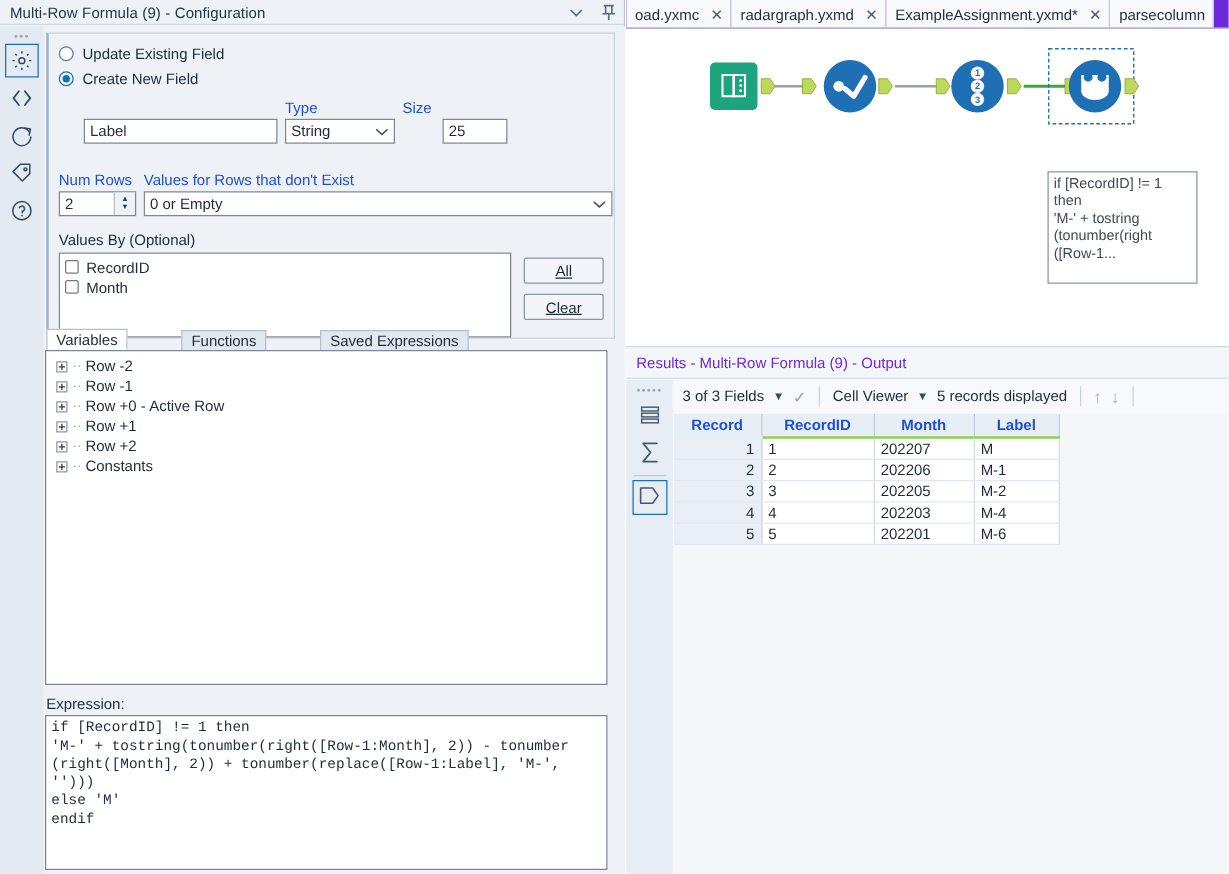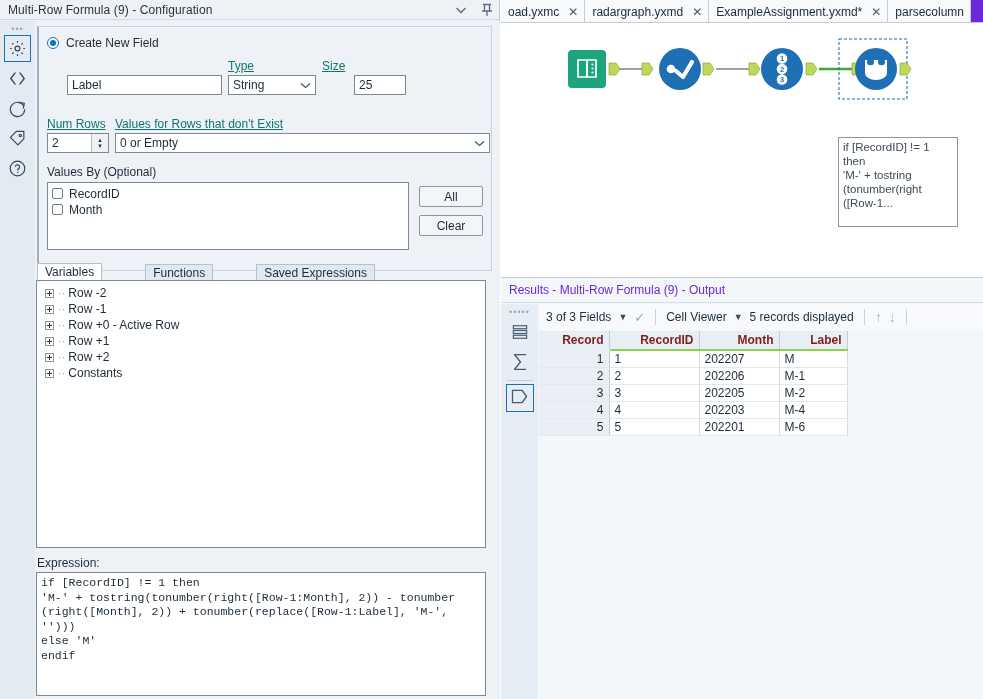--- a/index.html
+++ b/index.html
@@ -84,21 +84,21 @@
   }
   .radio.checked { border-color: #0b6fc4; }
   .radio.checked::after {
     content: ''; position: absolute; left: 2px; top: 2px;
     width: 6px; height: 6px; border-radius: 50%; background: #0b6fc4;
   }
   .radio-label { font-size: 12px; cursor: pointer; }
 
   .field-row { display: flex; align-items: flex-end; margin-top: 6px; padding-left: 20px; gap: 6px; }
   .fieldgrp { display: flex; flex-direction: column; }
-  .fieldgrp .cap { font-size: 12px; margin-bottom: 2px; color: #0f766e; text-decoration: underline; }
+  .fieldgrp .cap { font-size: 12px; margin-bottom: 2px; color: #1d4ed8; }
   .txtbox {
     height: 20px; background: #ffffff;
     border: 1px solid #7d8796;
     font-family: "Liberation Sans", sans-serif;
     font-size: 12px; color: #1d2b3a;
     padding: 0 4px; line-height: 18px;
   }
   .selbox {
     height: 20px; background: #ffffff; border: 1px solid #7d8796;
     font-size: 12px; padding: 0 4px; line-height: 18px;
@@ -127,21 +127,21 @@
   .chk {
     width: 11px; height: 11px; border: 1px solid #6d7b8c; background: #fff;
     border-radius: 2px; margin-right: 6px; flex: none; cursor: pointer;
   }
   .chk-label { font-size: 12px; }
   .btn-col { display: flex; flex-direction: column; gap: 8px; padding-top: 4px; }
   .btn {
     width: 64px; height: 21px; background: #f3f5f8;
     border: 1px solid #8b95a3; border-radius: 2px;
     font-size: 12px; display: flex; align-items: center; justify-content: center;
-    cursor: pointer; color: #1d2b3a;
+    cursor: pointer; color: #1d2b3a; text-decoration: underline;
   }
 
   
   #var-tabs {
     position: absolute; left: 37px; top: 263px;
     display: flex; align-items: flex-end; height: 17px; gap: 44px;
   }
   .vtab {
     height: 16px; padding: 0 7px; font-size: 12px;
     border: 1px solid #b6c0cc; border-bottom: none;
@@ -233,24 +233,24 @@
   .tb-check { color: #9aa5b2; font-size: 13px; cursor: pointer; }
 
   #grid {
     position: absolute; left: 38px; top: 53px;
     width: 444px; height: 369px; overflow: hidden;
     font-size: 12px;
   }
   table.dg { border-collapse: collapse; }
   table.dg th {
     background: #e8eef5; font-weight: bold; font-size: 12px;
-    text-align: right; padding: 2px 5px; height: 18px;
+    text-align: center; padding: 2px 5px; height: 18px;
     border-right: 1px solid #c3ccd8;
     border-bottom: 2px solid #8fd14f;
-    color: #7f1d1d;
+    color: #1d4ed8;
   }
   table.dg th.rec { border-bottom: 2px solid #e8eef5; }
   table.dg td {
     background: #ffffff; padding: 1px 5px; height: 17px;
     border-right: 1px solid #d4dce6; border-bottom: 1px solid #e2e8f0;
     color: #1d2b3a;
   }
   table.dg td.rec {
     background: #eaeff6; text-align: right; border-right: 1px solid #c3ccd8;
   }
@@ -324,20 +324,24 @@
             <circle cx="12.2" cy="17" r=".9" fill="#33495f" stroke="none"></circle>
           </svg>
         </span>
       </div>
     </div>
 
     <div id="config-body">
 
       <div id="config-inner">
 
+        <div class="radio-row">
+          <span class="radio"></span>
+          <span class="radio-label">Update Existing Field</span>
+        </div>
 
         <div class="radio-row">
           <span class="radio checked"></span>
           <span class="radio-label">Create New  Field</span>
         </div>
 
         <div class="field-row">
           <div class="fieldgrp">
             <div class="txtbox" style="width:155px;">Label</div>
           </div>

